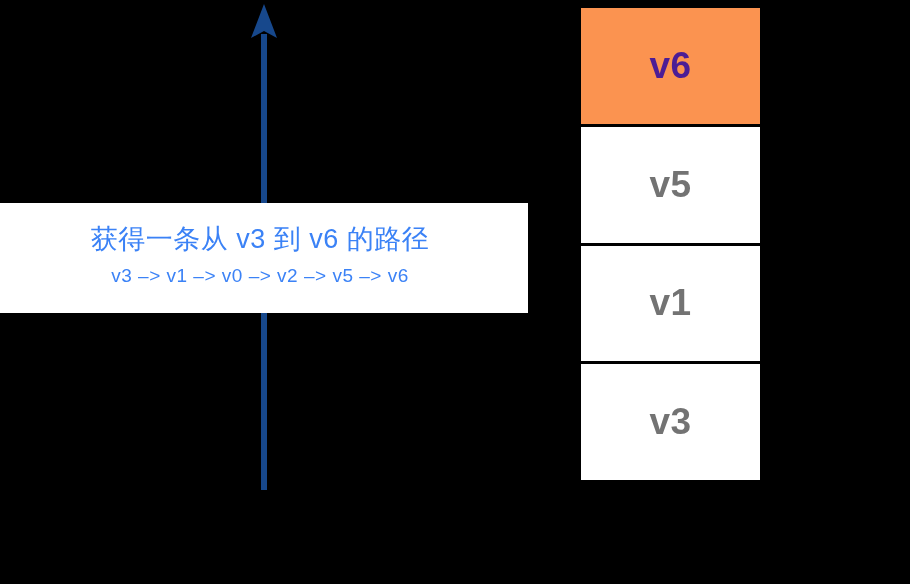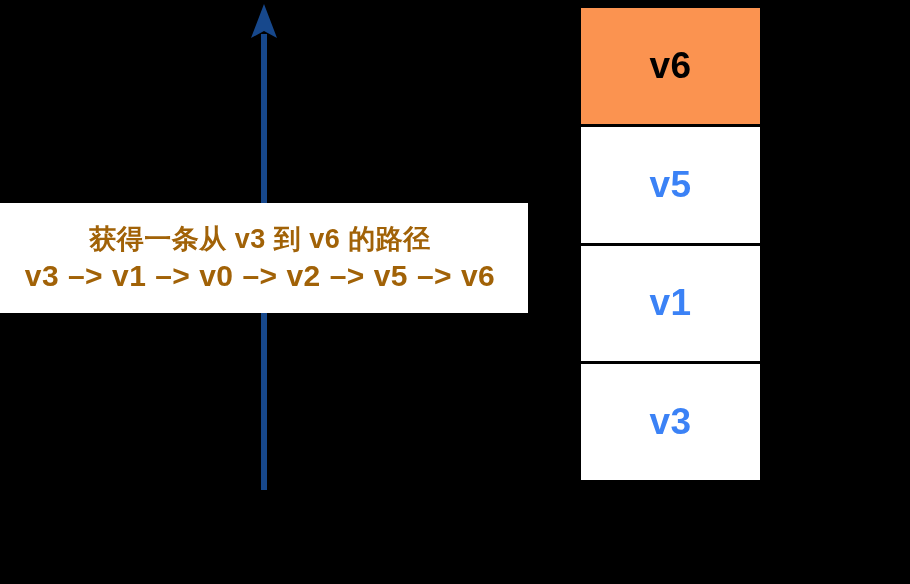--- a/index.html
+++ b/index.html
@@ -37,59 +37,59 @@
     height: 110px;
     background: #ffffff;
     box-sizing: border-box;
     display: flex;
     flex-direction: column;
     align-items: center;
     justify-content: center;
     gap: 2px;
   }
   .caption-line {
-    color: #a16207;
-    font-weight: bold;
+    color: #3b82f6;
+    font-weight: normal;
     white-space: nowrap;
     letter-spacing: 0.5px;
   }
   #caption-line-1 { font-size: 27px; line-height: 34px; }
-  #caption-line-2 { font-size: 30px; line-height: 36px; }
+  #caption-line-2 { font-size: 19px; line-height: 36px; }
 
   
   #stack {
     position: absolute;
     left: 578px;
     top: 5px;
     width: 185px;
     height: 478px;
     display: flex;
     flex-direction: column;
     box-sizing: border-box;
   }
   .stack-cell {
     flex: 1 1 0;
     box-sizing: border-box;
     border: 3px solid #000000;
     border-bottom-width: 0;
     background: #ffffff;
-    color: #3b82f6;
+    color: #737373;
     display: flex;
     align-items: center;
     justify-content: center;
     font-size: 37px;
     font-weight: bold;
     letter-spacing: 0.5px;
   }
   .stack-cell:last-child {
     border-bottom-width: 3px;
   }
   .stack-cell.highlight {
     background: #FB9350;
-    color: #000000;
+    color: #4c1d95;
   }
 </style>
 </head>
 <body>
 
 <div id="canvas">
 
   <svg id="arrow" viewBox="0 0 48 488" width="48" height="488" aria-hidden="true">
     <rect x="21" y="32" width="6" height="456" fill="#17488C"></rect>
     <path d="M 24 2 L 37 36 L 24 29 L 11 36 Z" fill="#17488C"></path>

